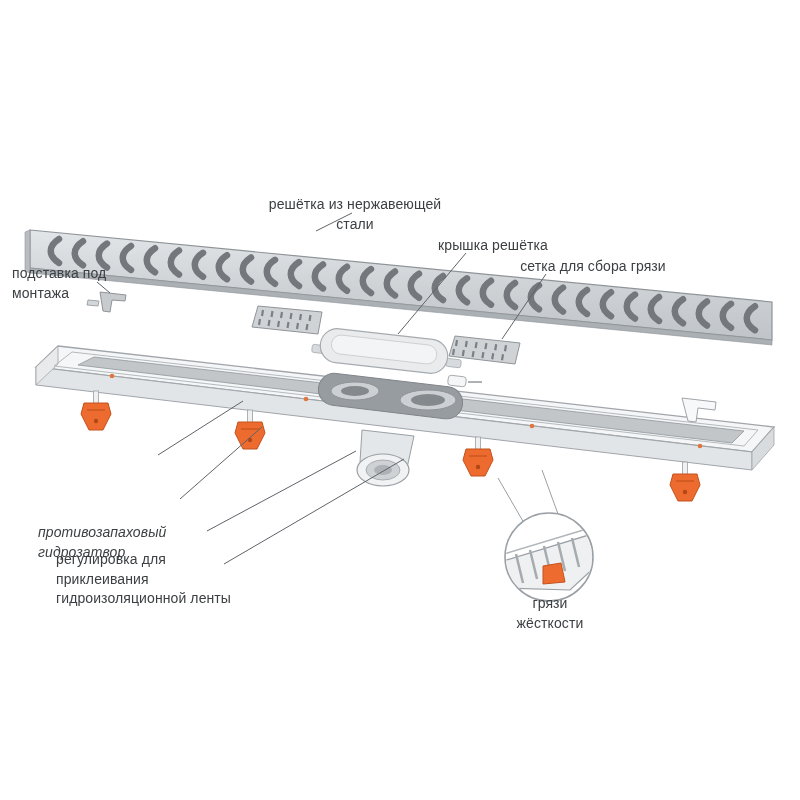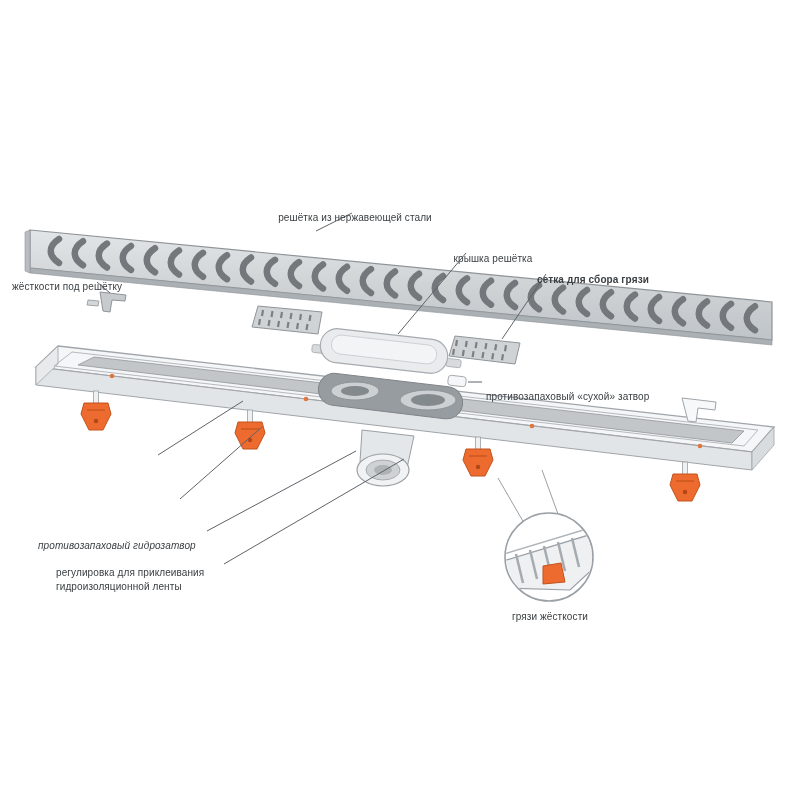--- a/index.html
+++ b/index.html
@@ -1,26 +1,25 @@
 <!DOCTYPE html>
 <html><head>
 <meta charset="utf-8">
 <style>
   html,body{margin:0;padding:0;background:#ffffff;}
   body{width:800px;height:800px;font-family:"Liberation Sans",sans-serif;}
   .stage{position:relative;width:800px;height:800px;background:#ffffff;overflow:hidden;}
   .stage svg{position:absolute;left:0;top:0;}
   .label{
     position:absolute;
-    font-size:10px;
+    font-size:14px;
     color:#3c4043;
     line-height:1.4;
     white-space:pre-line;
     letter-spacing:.1px;
-    margin-top:16px;
   }
   .center{text-align:center;}
 </style>
 </head>
 <body>
 
 <div class="stage">
 
   <svg width="800" height="800" viewBox="0 0 800 800">
     <defs>
@@ -199,21 +198,20 @@
       <line x1="482" y1="382" x2="468" y2="382"></line>
       <line x1="158" y1="455" x2="243" y2="401"></line>
       <line x1="180" y1="499" x2="262" y2="427"></line>
       <line x1="207" y1="531" x2="356" y2="451"></line>
       <line x1="224" y1="564" x2="404" y2="459"></line>
     </g>
   </svg>
 
   <div class="label center" style="left:250px;top:195px;width:210px;">решётка из нержавеющей стали</div>
   <div class="label center" style="left:438px;top:236px;width:110px;">крышка решётка</div>
-  <div class="label center" style="left:518px;top:257px;width:150px;font-weight:bold;">сетка для сбора грязи</div>
-  <div class="label" style="left:12px;top:264px;width:140px;">жёсткости под решётку</div>
-  <div class="label" style="left:486px;top:374px;width:200px;">противозапаховый «сухой» затвор</div>
+  <div class="label center" style="left:518px;top:257px;width:150px;">сетка для сбора грязи</div>
+  <div class="label" style="left:12px;top:264px;width:140px;">подставка под монтажа</div>
   <div class="label" style="left:38px;top:523px;width:190px;font-style:italic;">противозапаховый гидрозатвор</div>
   <div class="label" style="left:56px;top:550px;width:185px;">регулировка для приклеивания
 гидроизоляционной ленты</div>
   <div class="label center" style="left:502px;top:594px;width:96px;">грязи жёсткости</div>
 
 </div>
 
 </body></html>

